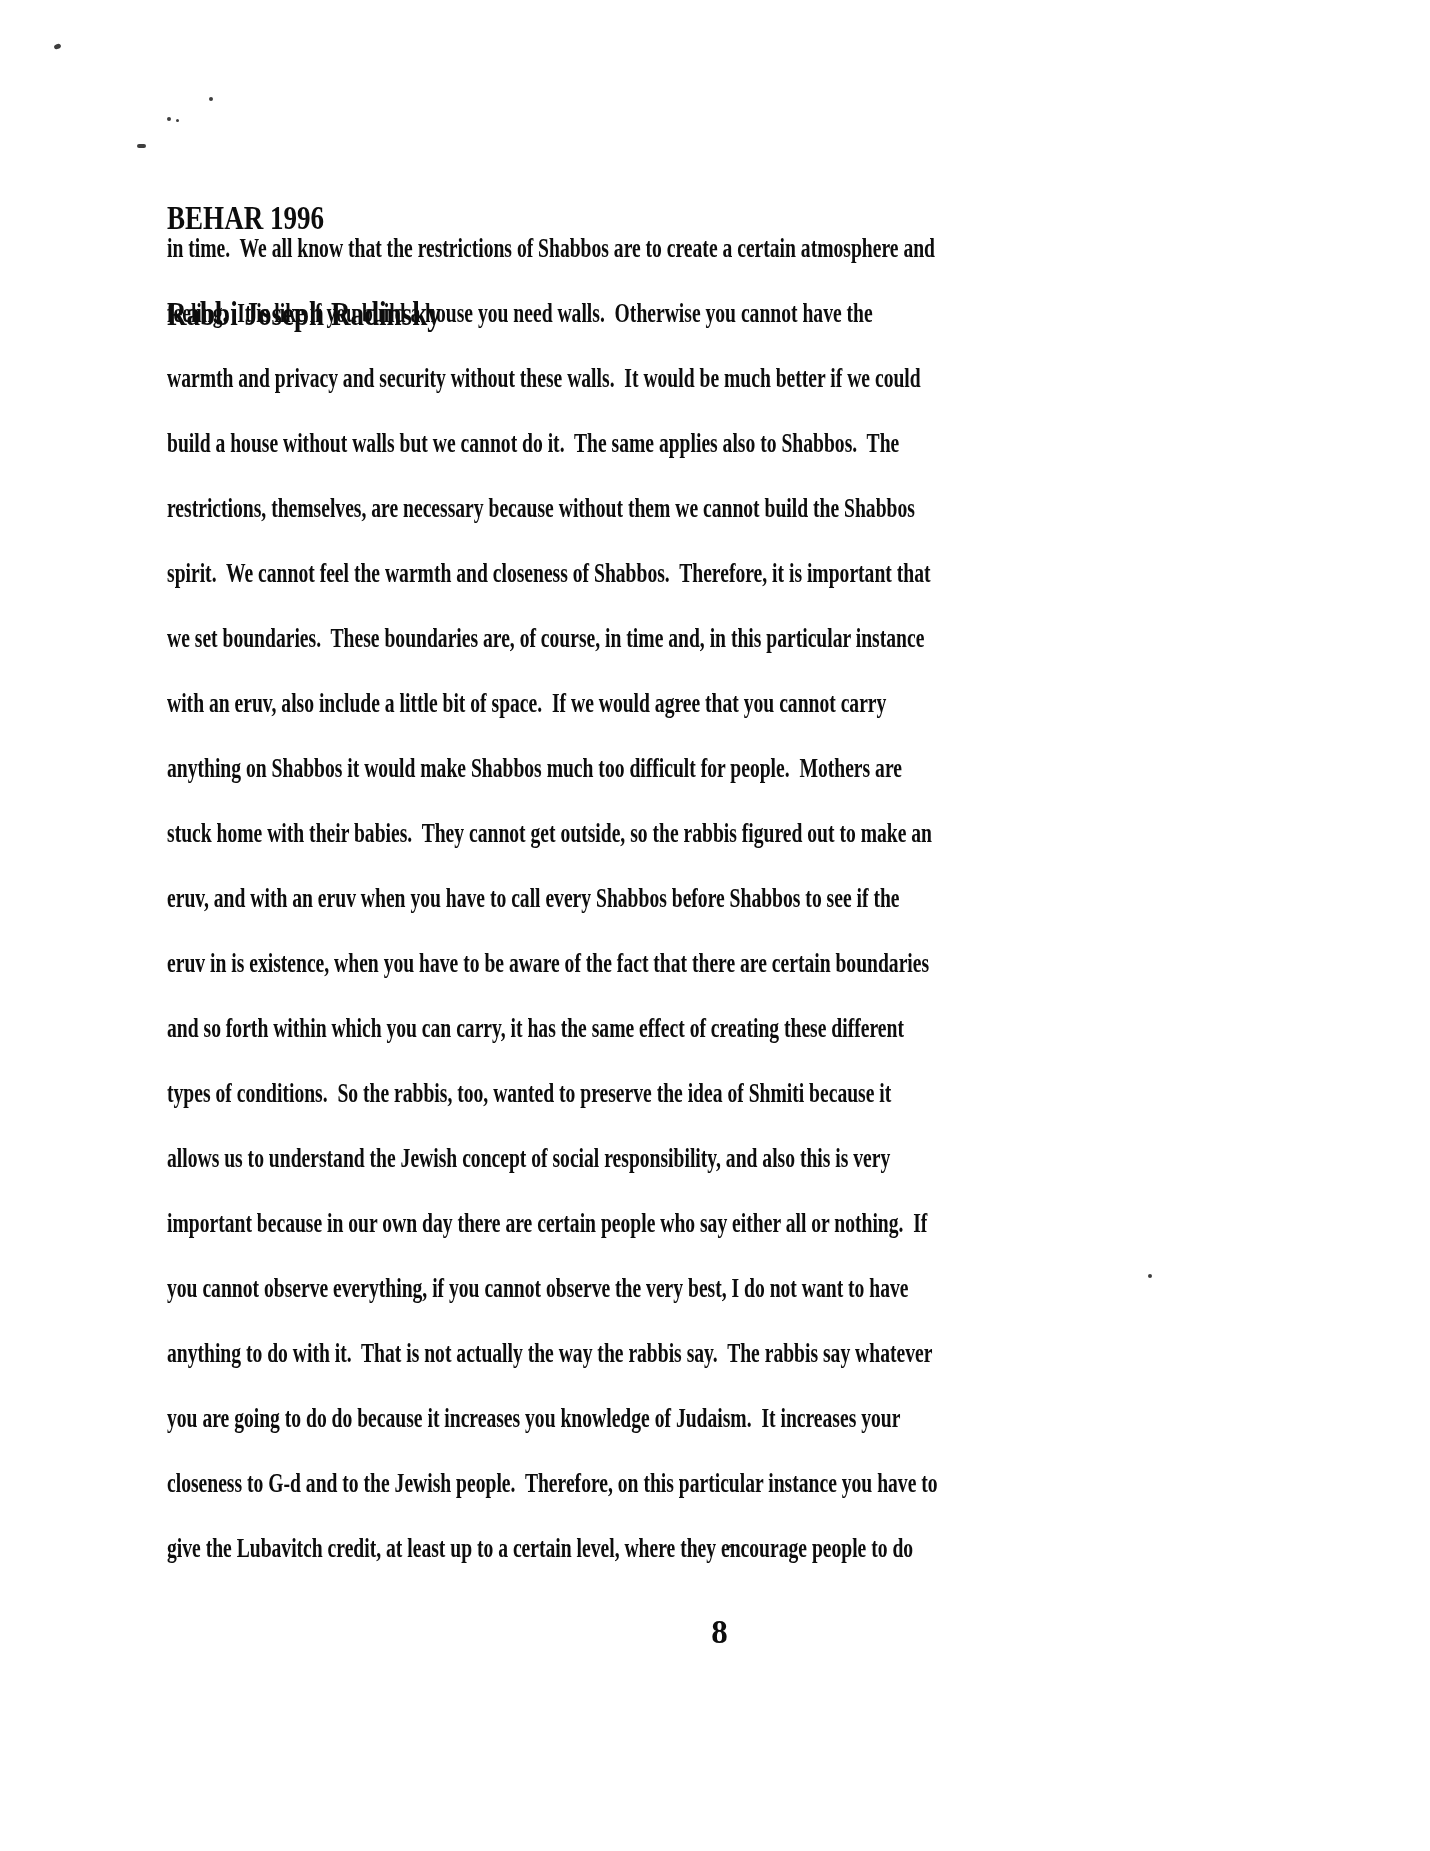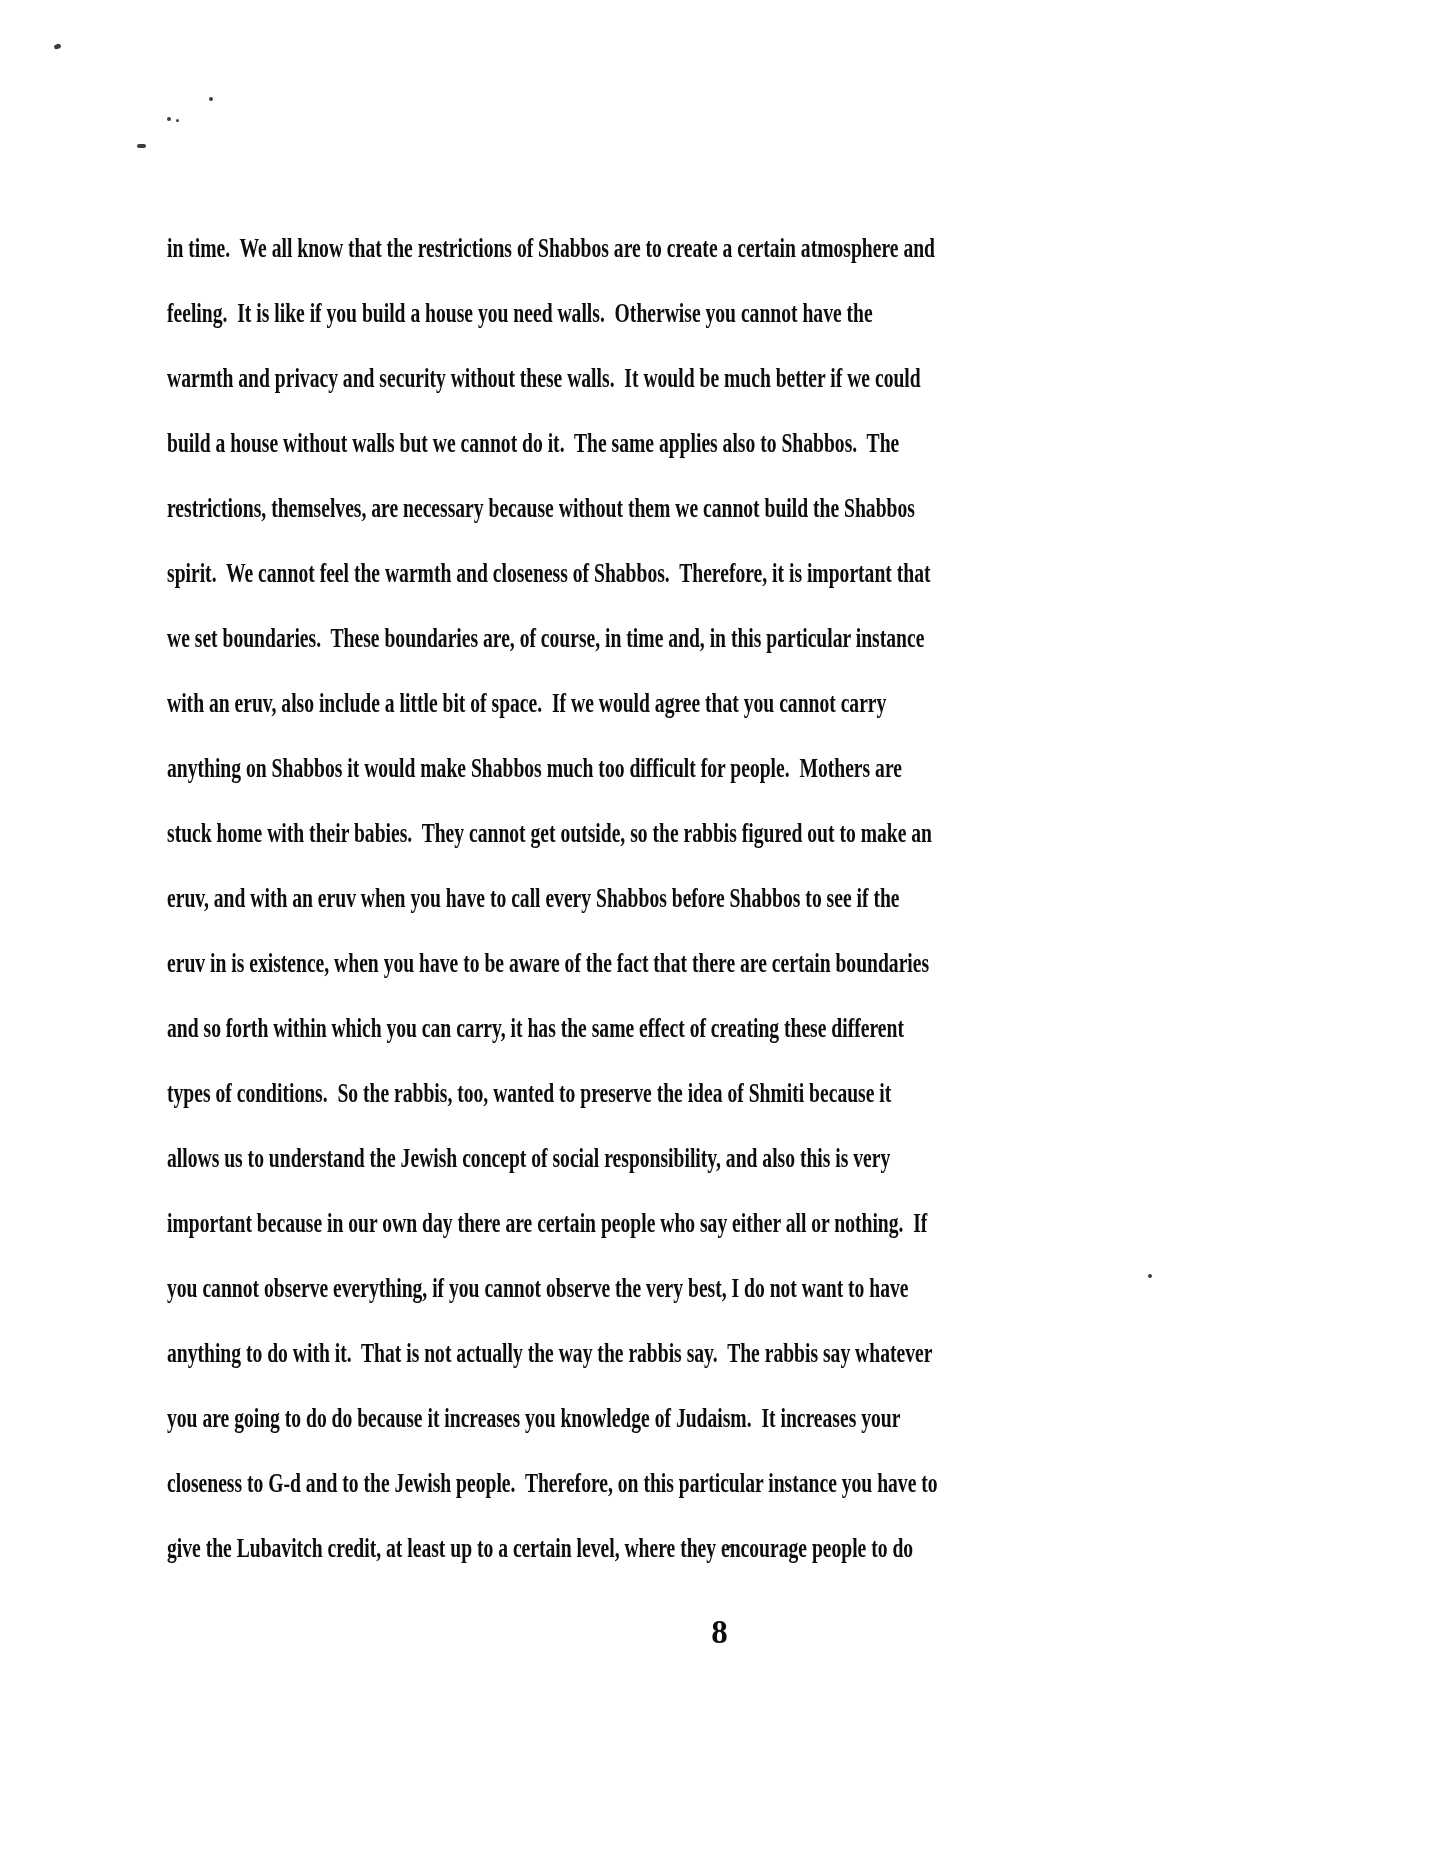--- a/index.html
+++ b/index.html
@@ -65,20 +65,24 @@
   .speck.s4 { left: 176px;  top: 119px;  width: 3px; height: 3px; }
   .speck.s5 { left: 137px;  top: 144px;  width: 9px; height: 4px; border-radius: 2px; }
   .speck.s6 { left: 1148px; top: 1274px; width: 4px; height: 4px; }
   .speck.s7 { left: 728px;  top: 1545px; width: 3px; height: 3px; }
 </style>
 </head>
 <body>
 
 <div class="page">
 
+  <div class="doc-header">
+    <span class="hline">BEHAR 1996</span>
+    <span class="hline">Rabbi Joseph Radinsky</span>
+  </div>
 
   <div class="doc-body">
       <span class="text-line">in time.  We all know that the restrictions of Shabbos are to create a certain atmosphere and</span>
       <span class="text-line">feeling.  It is like if you build a house you need walls.  Otherwise you cannot have the</span>
       <span class="text-line">warmth and privacy and security without these walls.  It would be much better if we could</span>
       <span class="text-line">build a house without walls but we cannot do it.  The same applies also to Shabbos.  The</span>
       <span class="text-line">restrictions, themselves, are necessary because without them we cannot build the Shabbos</span>
       <span class="text-line">spirit.  We cannot feel the warmth and closeness of Shabbos.  Therefore, it is important that</span>
       <span class="text-line">we set boundaries.  These boundaries are, of course, in time and, in this particular instance</span>
       <span class="text-line">with an eruv, also include a little bit of space.  If we would agree that you cannot carry</span>

